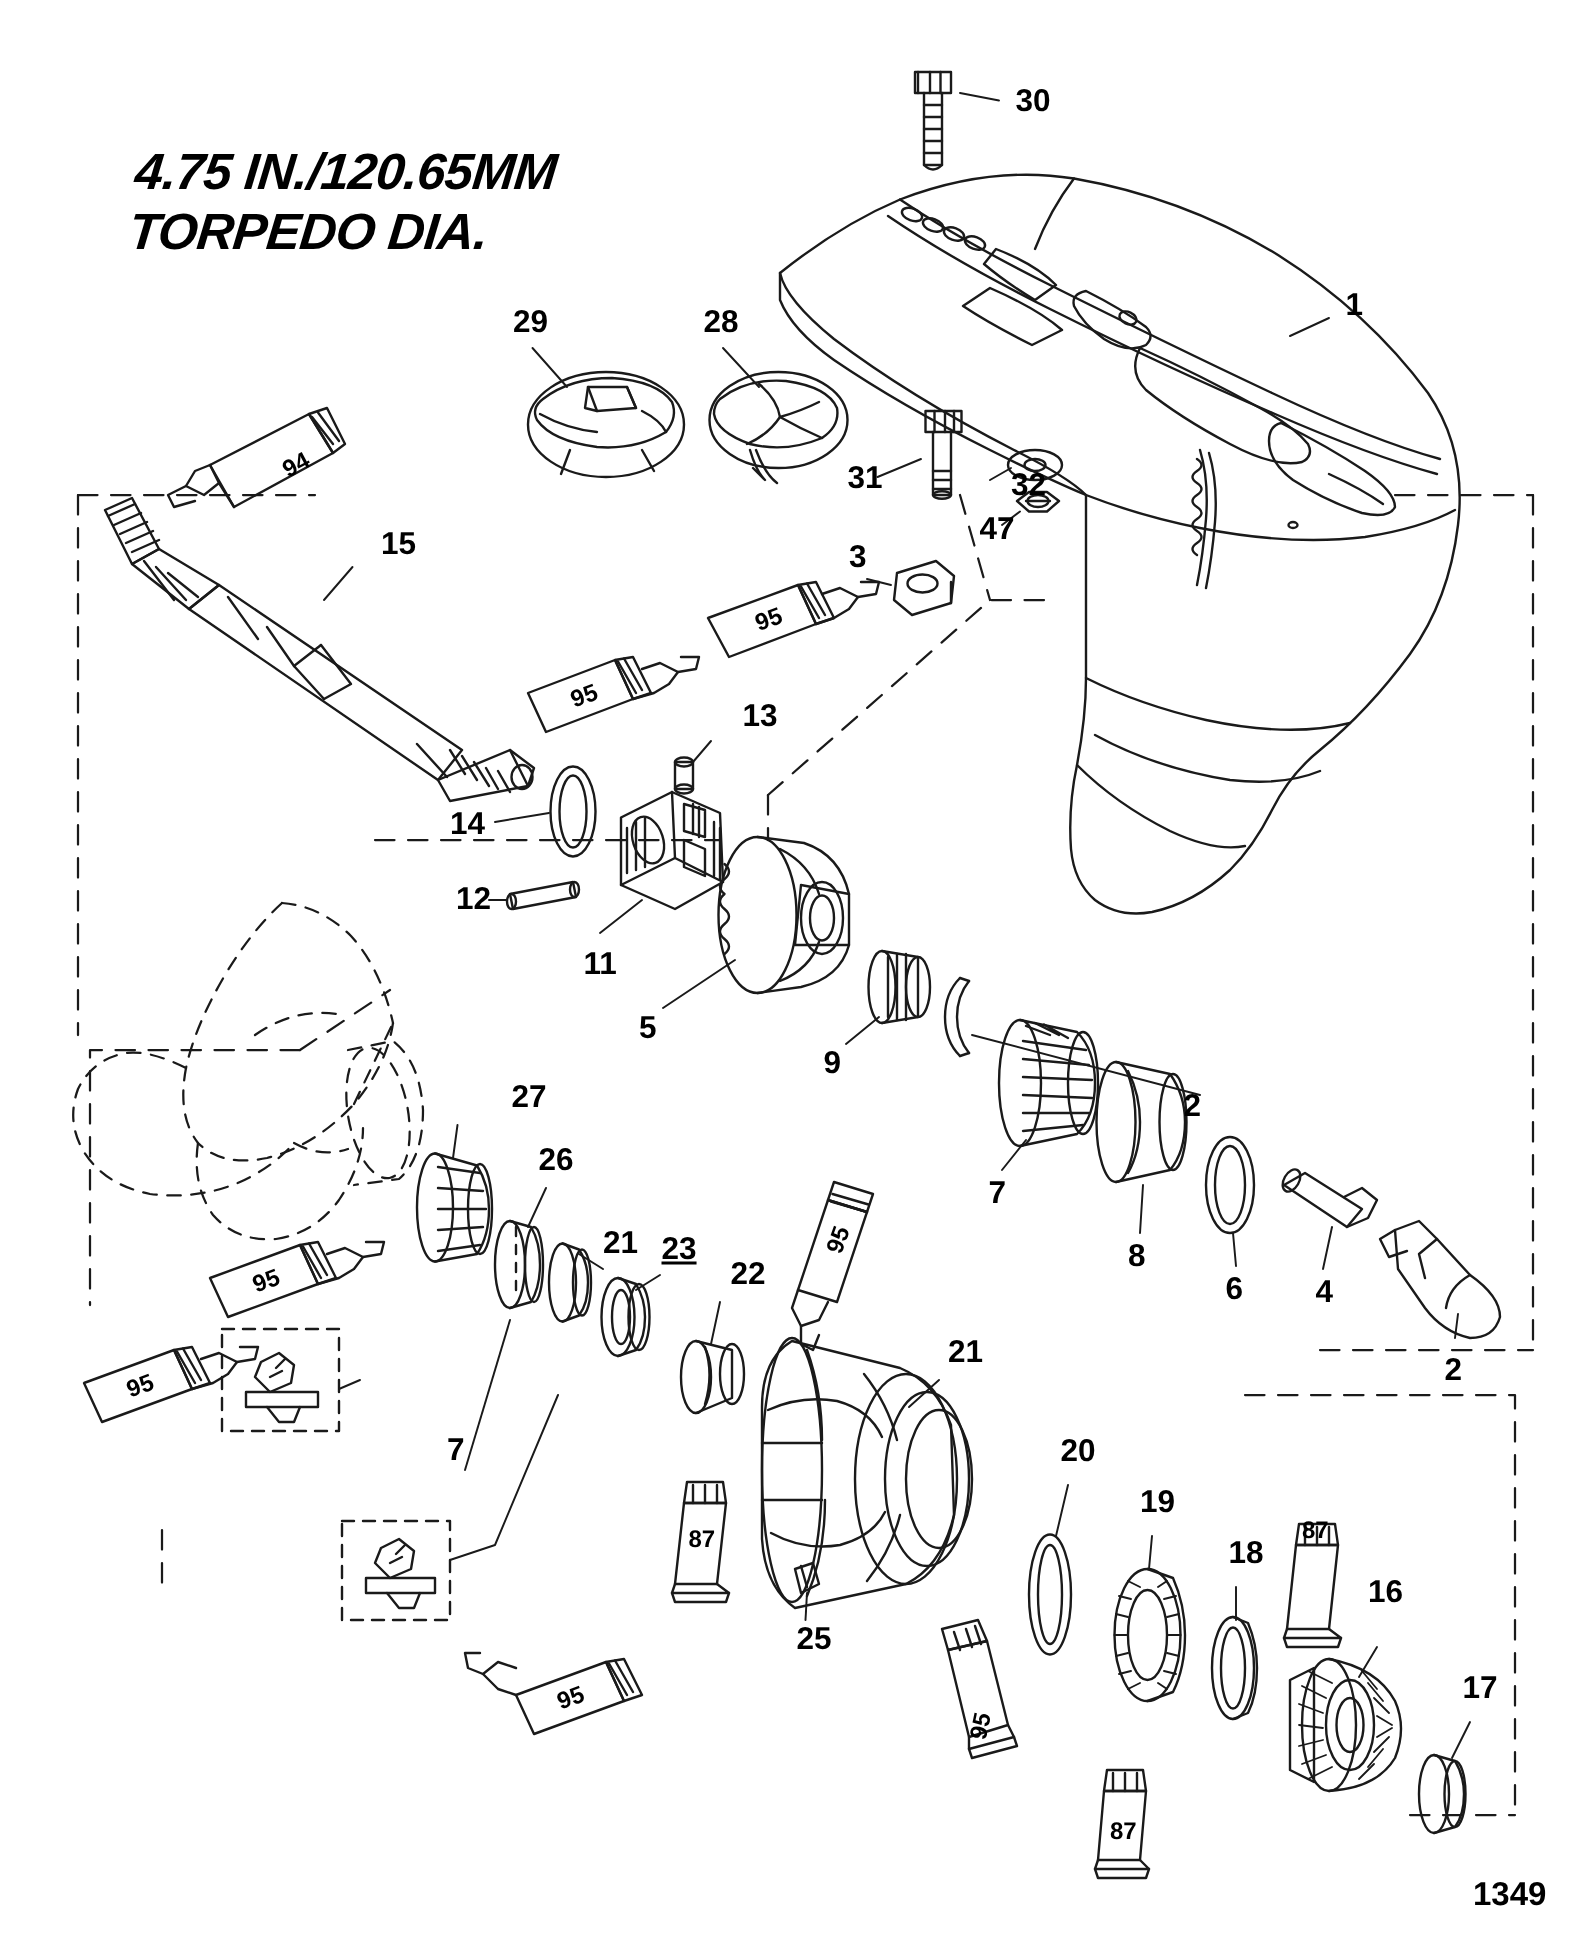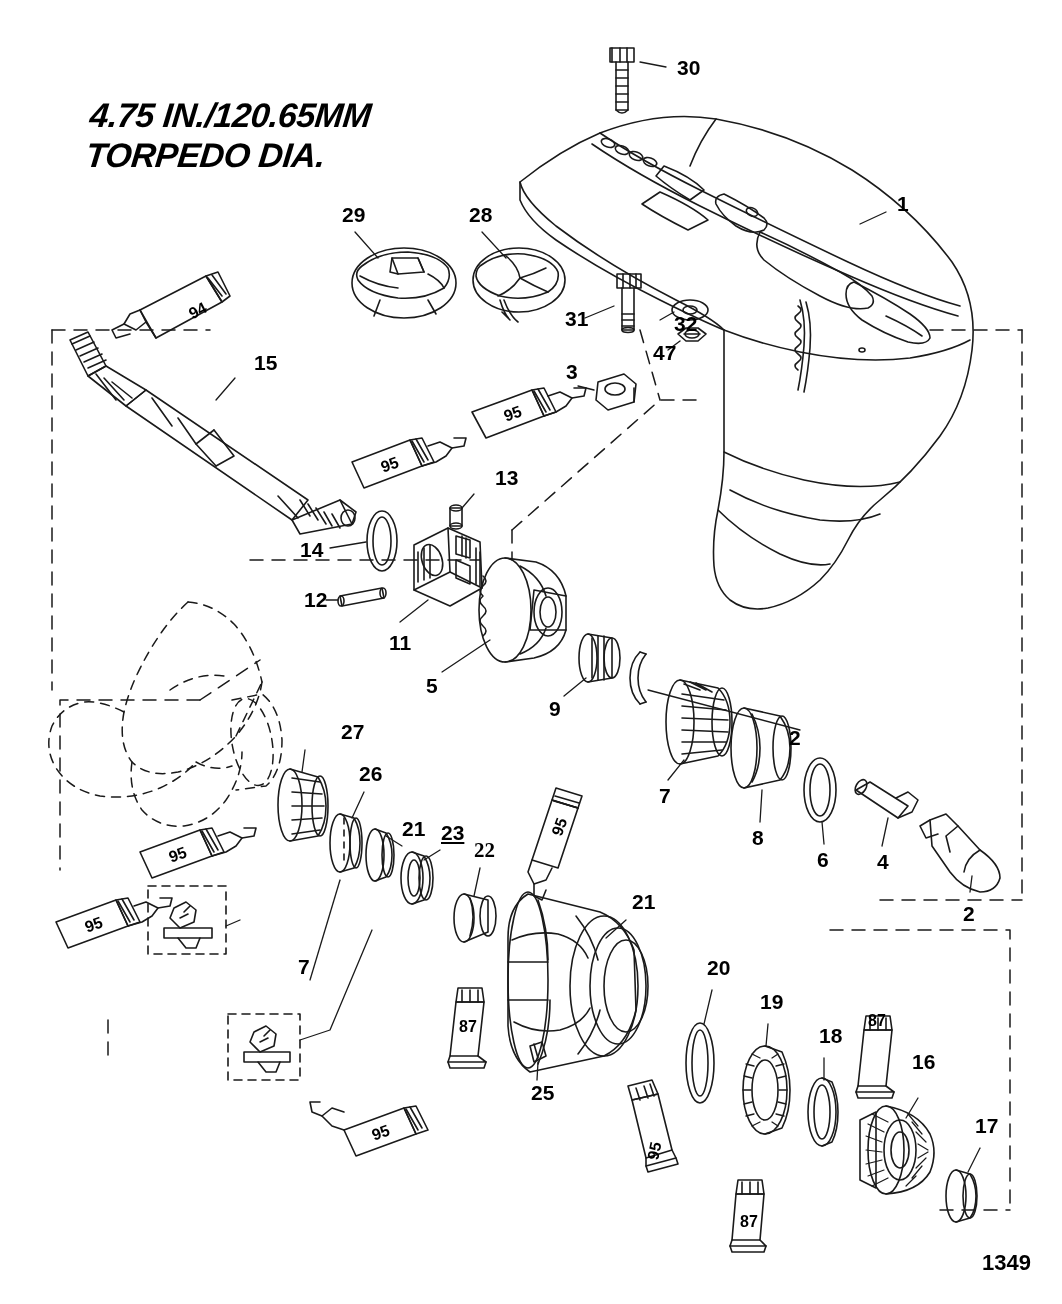--- a/index.html
+++ b/index.html
@@ -546,21 +546,21 @@
   <div class="callout" style="left:304px; top:588px;">12</div>
   <div class="callout" style="left:495px; top:466px;">13</div>
   <div class="callout" style="left:300px; top:538px;">14</div>
   <div class="callout" style="left:254px; top:351px;">15</div>
   <div class="callout" style="left:912px; top:1050px;">16</div>
   <div class="callout" style="left:975px; top:1114px;">17</div>
   <div class="callout" style="left:819px; top:1024px;">18</div>
   <div class="callout" style="left:760px; top:990px;">19</div>
   <div class="callout" style="left:707px; top:956px;">20</div>
   <div class="callout" style="left:632px; top:890px;">21</div>
-  <div class="callout" style="left:474px; top:838px;font-family:Liberation Serif, serif;">22</div>
+  <div class="callout" style="left:487px; top:838px;">22</div>
   <div class="callout" style="left:441px; top:821px;text-decoration:underline;">23</div>
   <div class="callout" style="left:402px; top:817px;">21</div>
   <div class="callout" style="left:531px; top:1081px;">25</div>
   <div class="callout" style="left:359px; top:762px;">26</div>
   <div class="callout" style="left:301px; top:720px;margin-left:40px;">27</div>
   <div class="callout" style="left:469px; top:203px;">28</div>
   <div class="callout" style="left:342px; top:203px;">29</div>
   <div class="callout" style="left:677px; top:56px;">30</div>
   <div class="callout" style="left:565px; top:307px;">31</div>
   <div class="callout" style="left:674px; top:312px;">32</div>

